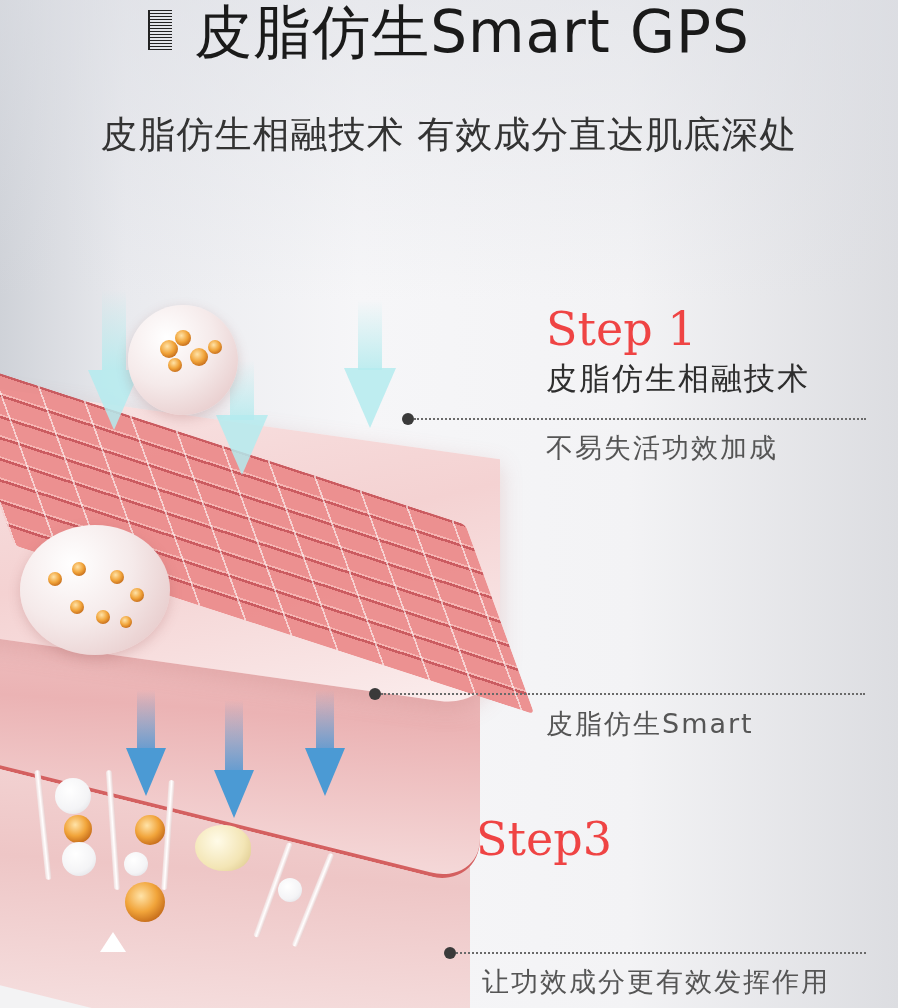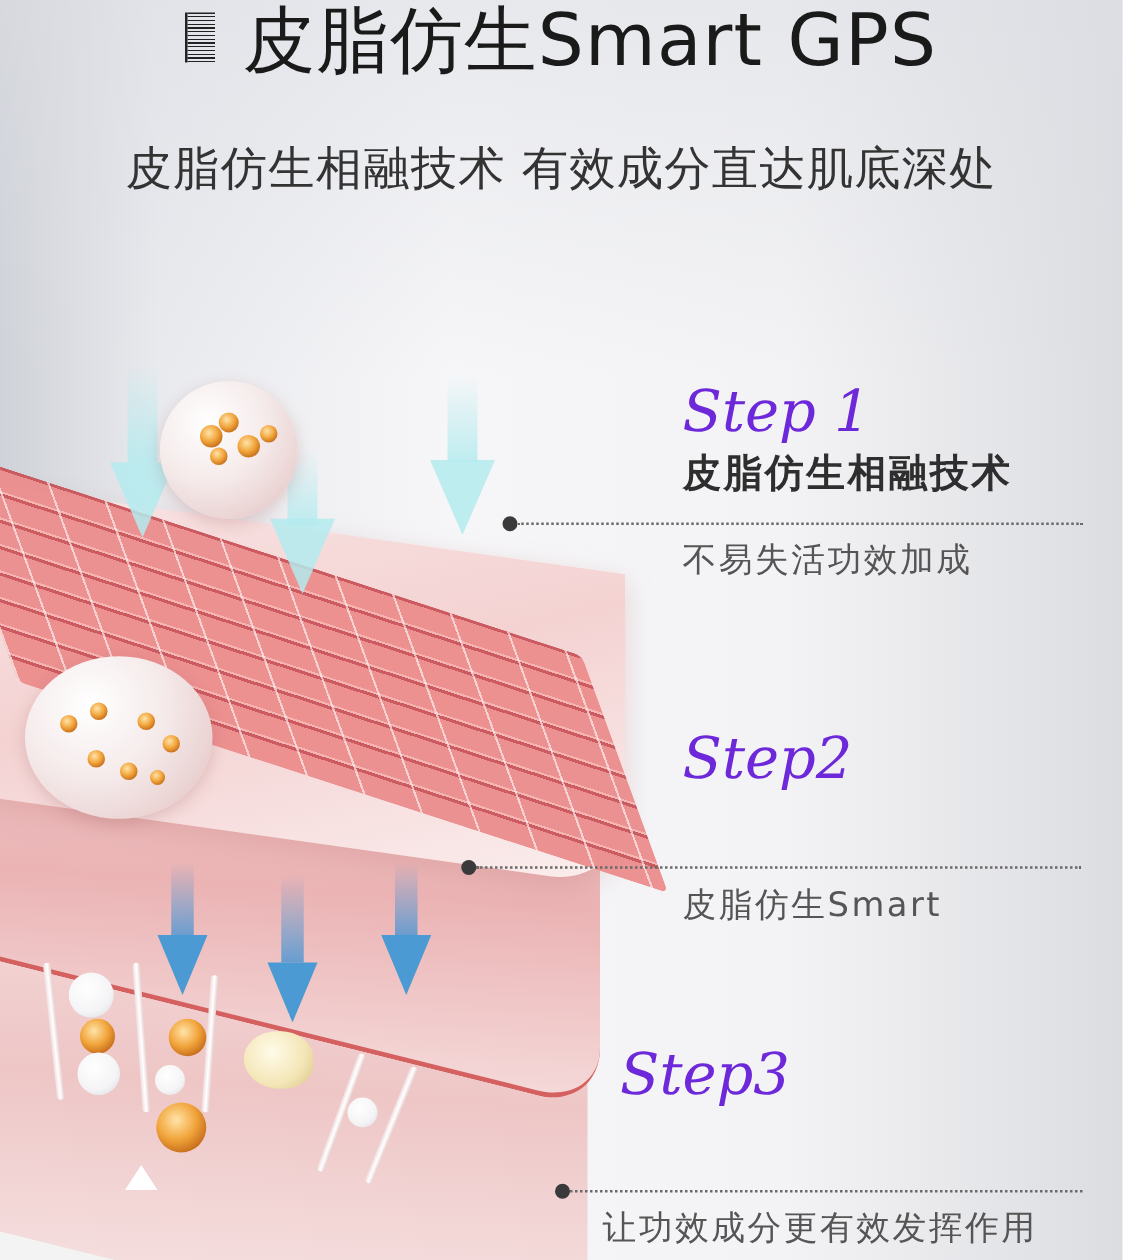--- a/index.html
+++ b/index.html
@@ -81,24 +81,24 @@
     background: radial-gradient(circle at 40% 35%, #ffe3a8 0%, #f1a43a 45%, #b4560e 90%); }
   .pearl { position: absolute; border-radius: 50%;
     background: radial-gradient(circle at 40% 35%, #ffffff 0%, #f4f4f6 60%, #d9d9de 100%); }
   .yellow-ball { position: absolute; border-radius: 50% 50% 45% 55%;
     background: radial-gradient(circle at 40% 35%, #fffbe8 0%, #f3e5b5 60%, #d8c284 100%); }
   .tri { position: absolute; width: 0; height: 0; border-left: 13px solid transparent; border-right: 13px solid transparent; border-bottom: 20px solid #ffffff; }
 
   
   .step { position: absolute; }
   .step-label {
-    font-family: "DejaVu Serif", "Liberation Serif", serif; font-style: italic;
-    font-size: 46px; color: #6d28d9; line-height: 1; letter-spacing: 0px;
+    font-family: "DejaVu Serif", "Liberation Serif", serif; 
+    font-size: 46px; color: #ef4444; line-height: 1; letter-spacing: 0px;
   }
-  .step-title { font-size: 31px; font-weight: bold; color: #2e2e2e; letter-spacing: 2px; white-space: nowrap; margin-top: 6px; }
+  .step-title { font-size: 31px; font-weight: normal; color: #2e2e2e; letter-spacing: 2px; white-space: nowrap; margin-top: 6px; }
   .connector { position: absolute; height: 12px; }
   .connector .dot { position: absolute; left: 0; top: 0; width: 12px; height: 12px; border-radius: 50%; background: #3a3a3a; }
   .connector .line { position: absolute; left: 12px; top: 5px; right: 0; border-top: 2px dotted #6a6a6a; }
   .step-desc { font-size: 27px; color: #555; letter-spacing: 2px; white-space: nowrap; }
 </style>
 </head>
 <body>
 
 <div class="bg-top"></div>
 
@@ -165,28 +165,27 @@
   <div class="step-label">Step 1</div>
   <div class="step-title">皮脂仿生相融技术</div>
 </div>
 <div class="connector" style="left:402px; top:413px; width:464px;">
   <span class="dot"></span>
     <span class="line"></span>
 </div>
 <div class="step-desc" style="position:absolute; left:546px; top:430px;">不易失活功效加成</div>
 
 <div class="step" style="left:546px; top:583px;">
-  <div class="step-label">Step2</div>
 </div>
 <div class="connector" style="left:369px; top:688px; width:496px;">
   <span class="dot"></span>
     <span class="line"></span>
 </div>
 <div class="step-desc" style="position:absolute; left:546px; top:706px;">皮脂仿生Smart</div>
 
-<div class="step" style="left:476px; top:836px;margin-left:20px;">
+<div class="step" style="left:476px; top:816px;">
   <div class="step-label">Step3</div>
 </div>
 <div class="connector" style="left:444px; top:947px; width:422px;">
   <span class="dot"></span>
     <span class="line"></span>
 </div>
 <div class="step-desc" style="position:absolute; left:482px; top:964px;">让功效成分更有效发挥作用</div>
 
 </body></html>

